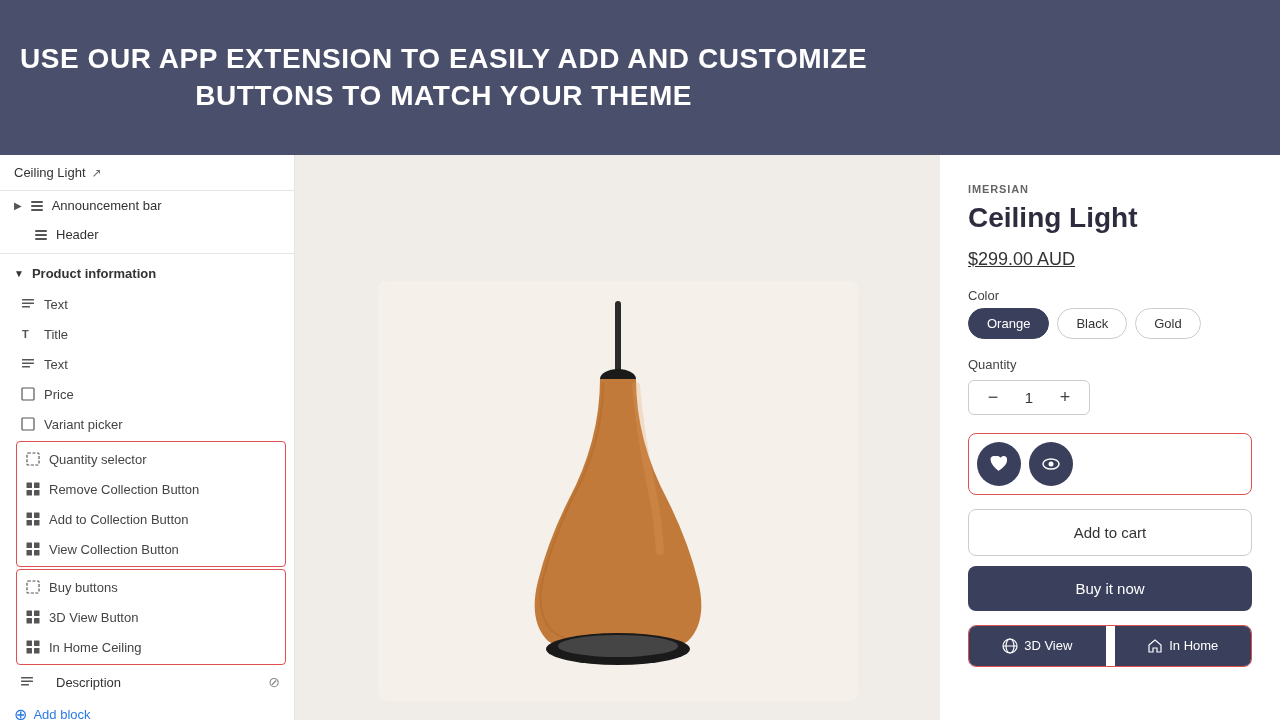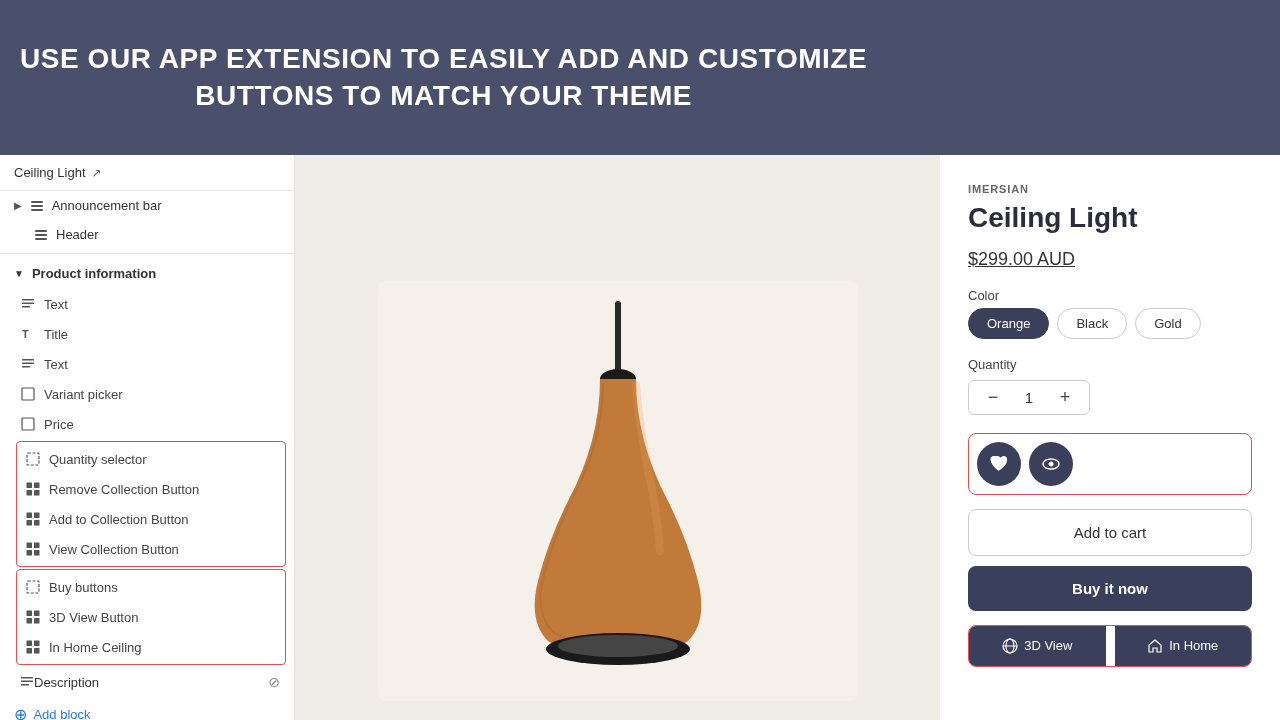--- a/index.html
+++ b/index.html
@@ -250,21 +250,21 @@
       color: #333;
     }
 
     .buy-now-btn {
       width: 100%;
       padding: 14px;
       background: #3a3f5c;
       border: none;
       border-radius: 8px;
       font-size: 15px;
-      font-weight: 700;
+      font-weight: 400;
       cursor: pointer;
       margin-bottom: 14px;
       color: #fff;
     }
 
     
     .view-btns-row {
       display: flex;
       gap: 8px;
       border: 1.5px solid #e05050;
@@ -302,21 +302,21 @@
 
     .add-block {
       display: flex; align-items: center; gap: 6px; padding: 8px 14px; color: #2a7ae4; cursor: pointer; font-size: 13px; font-weight: 500;
     }
 
     .divider { border-top: 1px solid #e5e5e5; margin: 4px 0; }
 
     .description-row {
       display: flex; align-items: center; justify-content: space-between; padding: 7px 14px 7px 20px; cursor: pointer;
     }
-    .description-row .left { display: flex; align-items: center; gap: 0; }
+    .description-row .left { display: flex; align-items: center; gap: 22px; }
   </style>
 </head>
 <body>
 
 <div class="banner">
   <div>
     <div>USE OUR APP EXTENSION TO EASILY ADD AND CUSTOMIZE</div>
     <div>BUTTONS TO MATCH YOUR THEME</div>
   </div>
 </div>
@@ -387,30 +387,30 @@
       </span>
       <span>Text</span>
     </div>
 
     <div class="sidebar-item">
       <span class="icon">
         <svg width="14" height="14" viewBox="0 0 14 14">
             <rect x="1" y="1" width="12" height="12" rx="1" fill="none" stroke="#555" stroke-width="1.2"></rect>
           </svg>
       </span>
-      <span>Variant picker</span>
+      <span>Price</span>
     </div>
 
     <div class="sidebar-item">
       <span class="icon">
         <svg width="14" height="14" viewBox="0 0 14 14">
             <rect x="1" y="1" width="12" height="12" rx="1" fill="none" stroke="#555" stroke-width="1.2"></rect>
           </svg>
       </span>
-      <span>Price</span>
+      <span>Variant picker</span>
     </div>
 
     <div class="red-group">
 
       <div class="sidebar-item" style="padding-left:8px;">
         <span class="icon">
           <svg width="14" height="14" viewBox="0 0 14 14">
               <rect x="1" y="1" width="12" height="12" rx="1" fill="none" stroke="#555" stroke-width="1.2" stroke-dasharray="3,1.5"></rect>
             </svg>
         </span>

